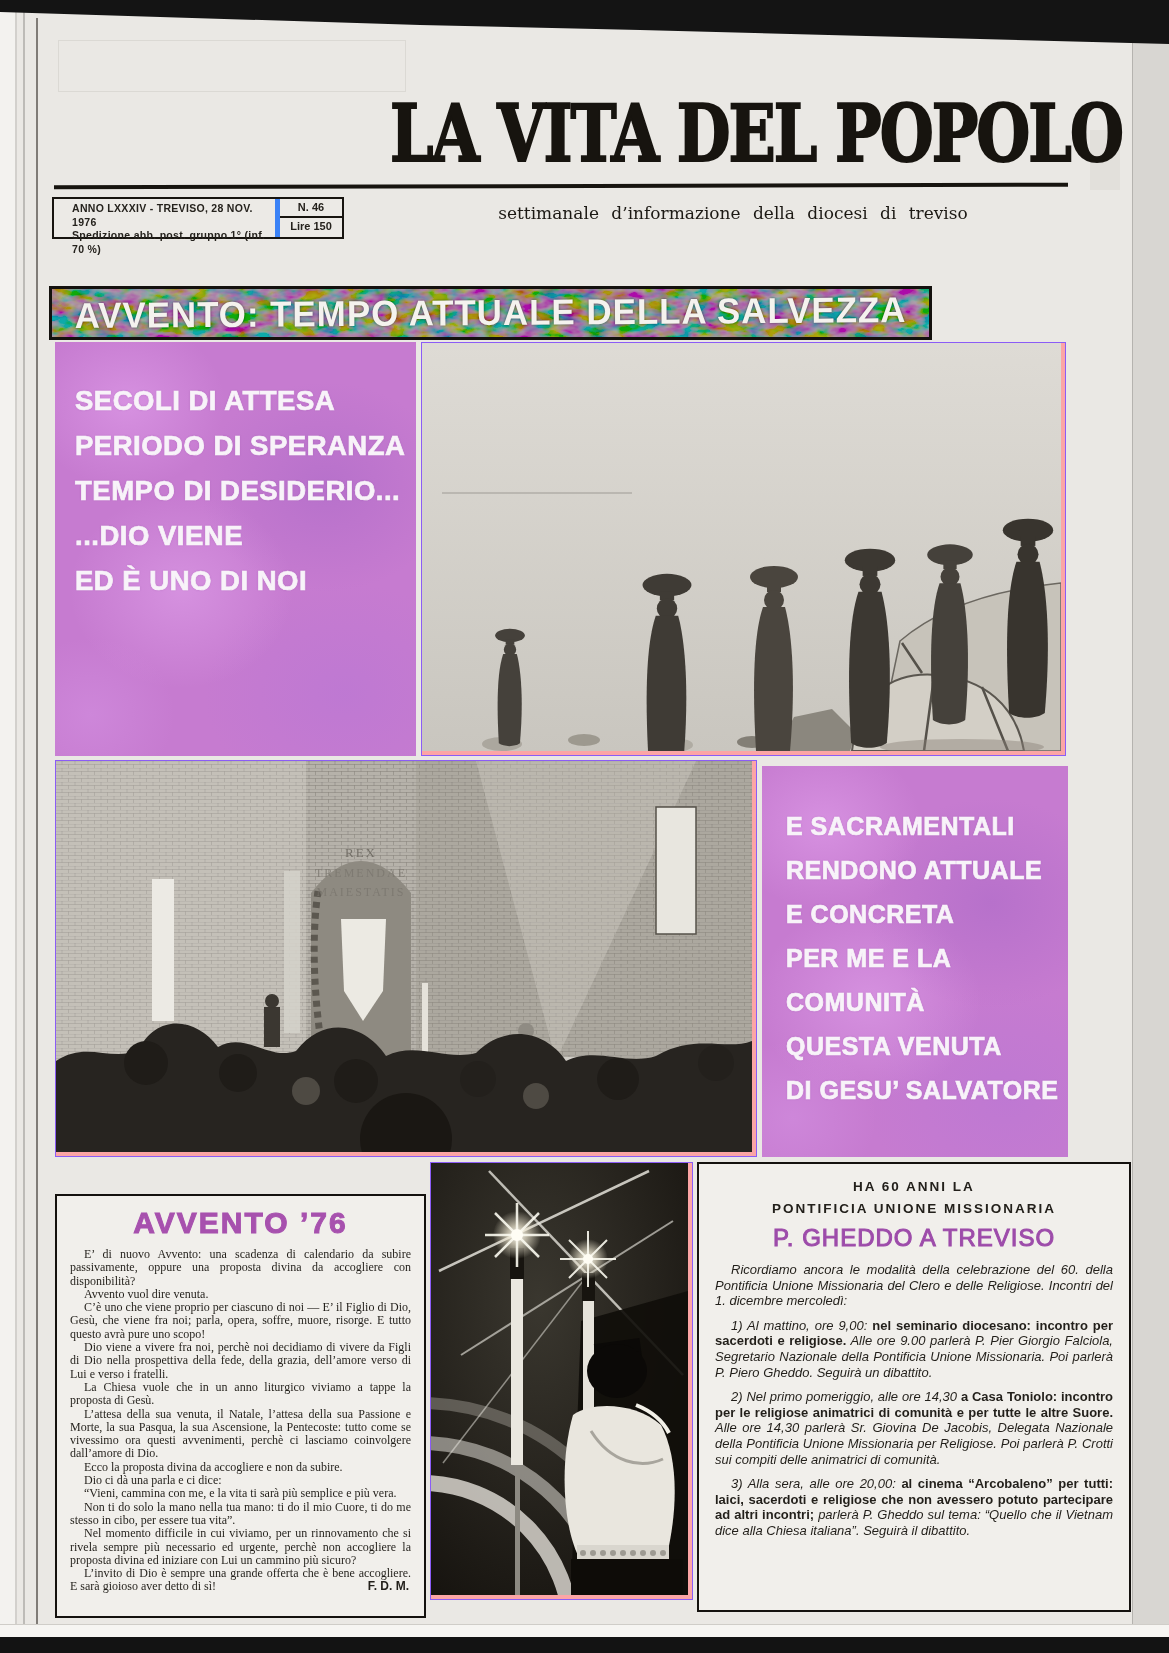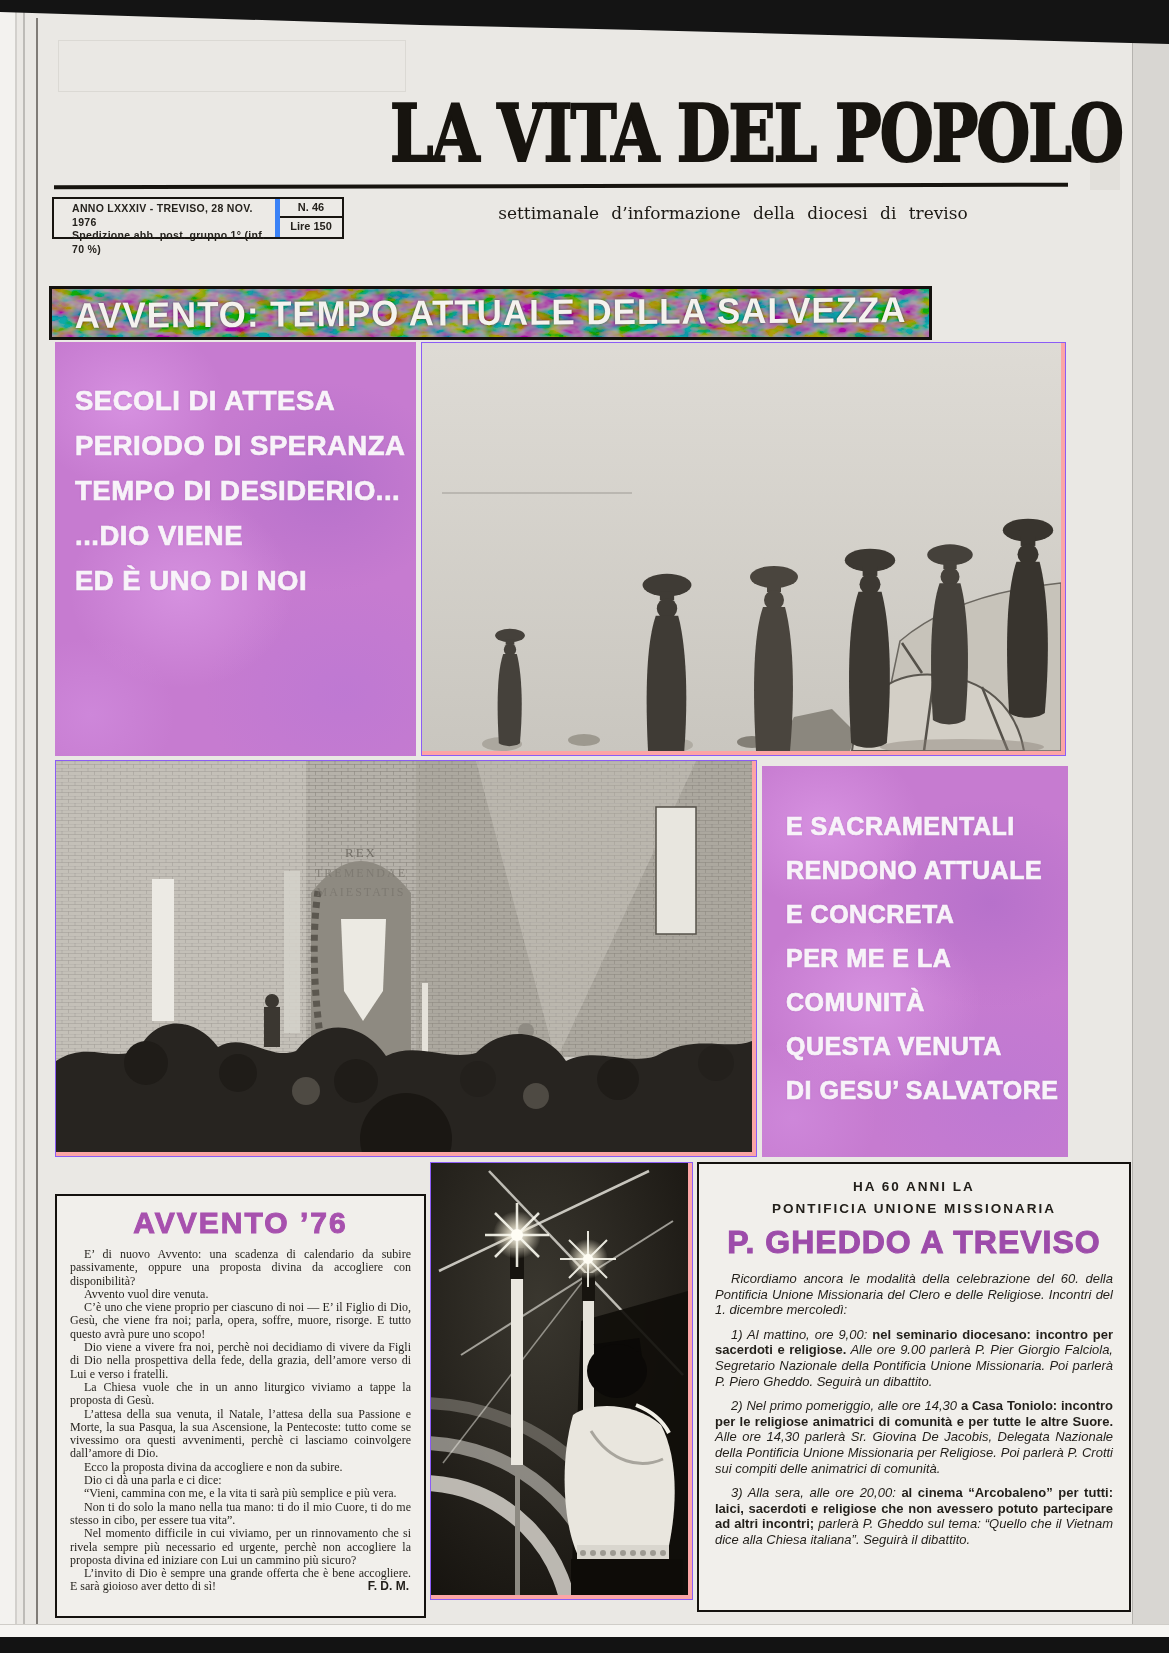--- a/index.html
+++ b/index.html
@@ -75,21 +75,21 @@
             -webkit-text-stroke:1px #a751ae;margin:4px 0 8px 0;}
   #la-body p{font-family:"Liberation Serif",serif;font-size:12px;line-height:13.3px;margin:0;
             text-align:justify;text-indent:14px;color:#221f1a;}
   #la-last{position:relative;}
   #la-sig{position:absolute;right:2px;bottom:0;font-family:"Liberation Sans",sans-serif;
           font-weight:bold;font-size:12px;}
 
   #box-right-article{left:697px;top:1162px;width:434px;height:450px;padding:12px 16px;}
   .kicker{text-align:center;font-weight:bold;font-size:13.5px;letter-spacing:2px;color:#23201b;
           line-height:22px;}
-  #ra-title{text-align:center;font-weight:bold;font-size:32px;color:#9d4caa;letter-spacing:1px;
+  #ra-title{text-align:center;font-weight:normal;font-size:24px;color:#9d4caa;letter-spacing:1px;
           -webkit-text-stroke:1px #9d4caa;margin:4px 0 10px 0;}
   .ritem{font-style:italic;font-size:13px;line-height:15.6px;text-align:justify;margin:0 0 9px 0;
           color:#221f1a;text-indent:16px;}
   .ritem .b{font-style:normal;font-weight:bold;}
 </style>
 </head>
 <body>
 
 <div id="page">
 

